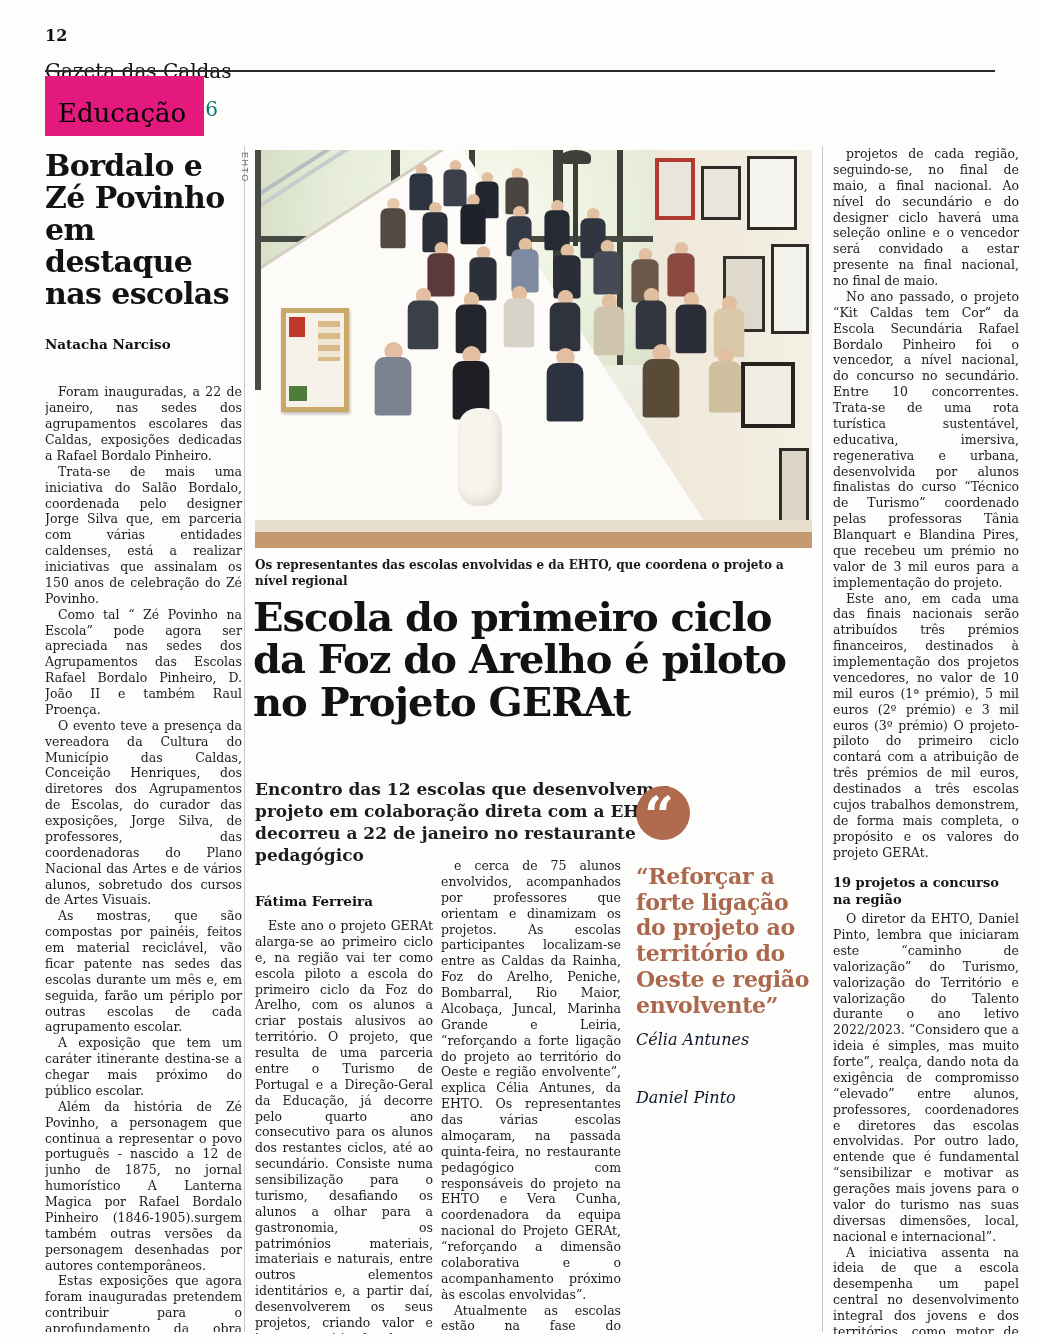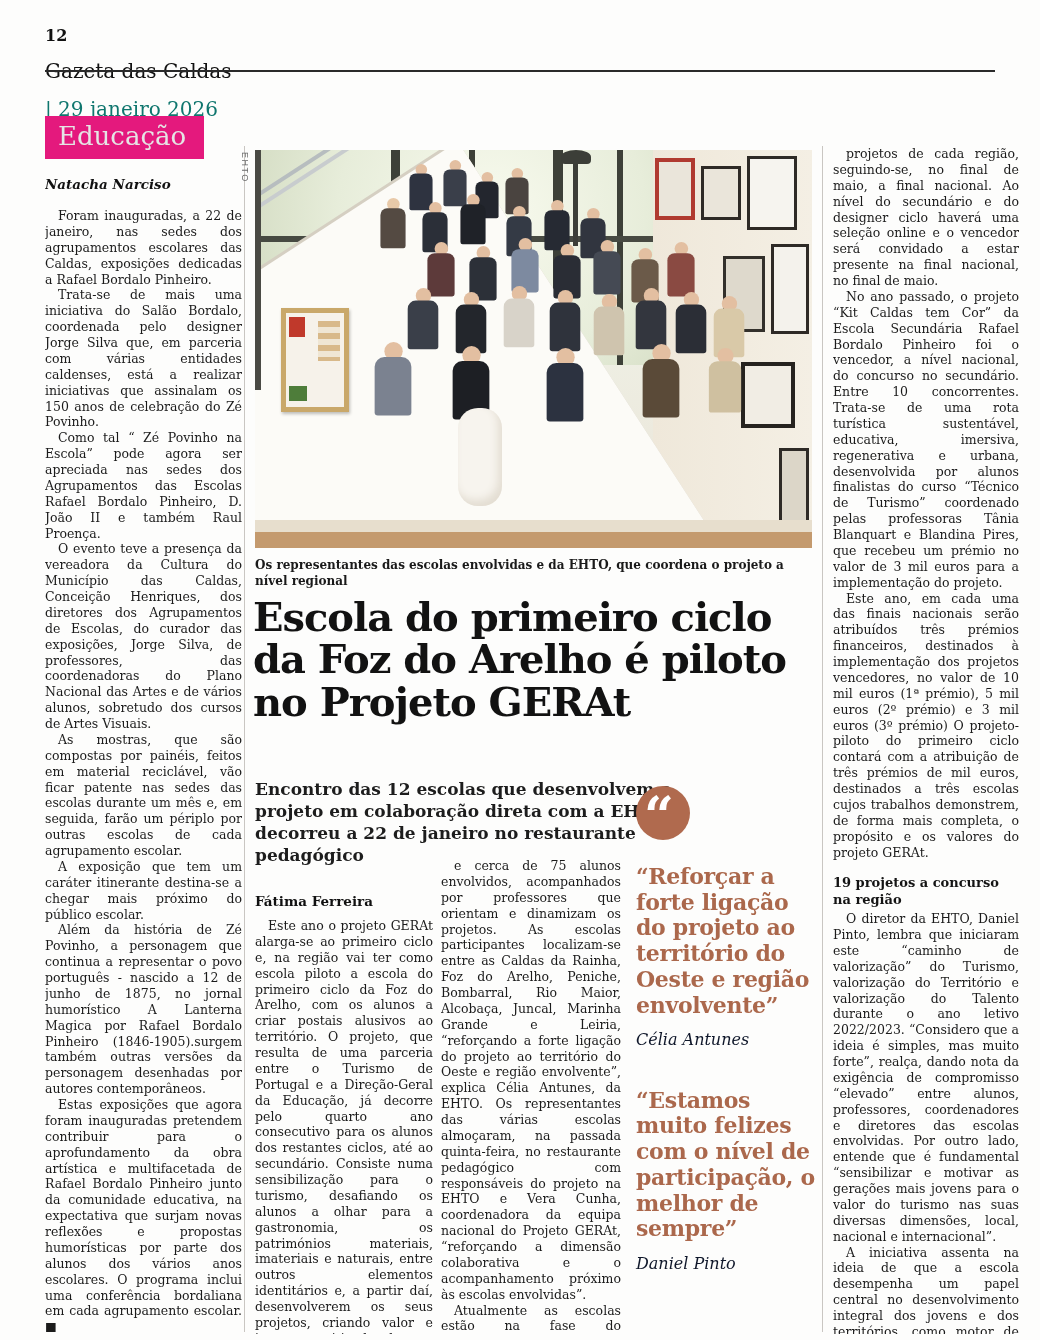--- a/index.html
+++ b/index.html
@@ -4,32 +4,32 @@
 <style>
   html,body{margin:0;padding:0;background:#e8e8e8;}
   .page{position:relative;width:1040px;height:1340px;background:#fdfdfc;overflow:hidden;
         font-family:"DejaVu Serif",serif;color:#191919;}
   
   .hdr{position:absolute;left:45px;top:26px;display:flex;align-items:baseline;gap:14px;flex-direction:column;}
   .pagenum{font:bold 16px "DejaVu Serif",serif;color:#111;}
   .masthead{font:20px "DejaVu Serif",serif;color:#111;}
   .hdate{font:20px "DejaVu Serif",serif;color:#0f766e;}
   .toprule{position:absolute;left:45px;top:70px;width:950px;height:2px;background:#2a2a2a;}
-  .banner{position:absolute;left:45px;top:76px;background:#e4197d;color:#e5e5e5;
-          font:26px/1 "DejaVu Serif",serif;padding:7px 18px 10px 13px;margin-top:40px;}
+  .banner{position:absolute;left:45px;top:76px;background:#e4197d;color:#000000;
+          font:26px/1 "DejaVu Serif",serif;padding:24px 18px 10px 13px;}
   
   .vrule{position:absolute;top:146px;width:1px;height:1186px;background:#c9c6c2;}
   .v1{left:244px;} .v2{left:822px;}
   .bodytext p{font:12.5px/1.27 "DejaVu Serif",serif;text-align:justify;text-indent:13px;
               margin:0;color:#1b1b1b;hyphens:auto;}
   
   .left-article{position:absolute;left:45px;top:150px;width:197px;height:1182px;overflow:hidden;}
   .left-article h2{font:bold 30px/1.07 "DejaVu Serif",serif;letter-spacing:-.6px;margin:0;color:#121212;}
   .byline{font:bold 13.5px "DejaVu Serif",serif;color:#111;}
-  .left-article .byline{margin:26px 0 16px;font-style:italic;}
+  .left-article .byline{margin:26px 0 32px;}
   
   .photo-credit{position:absolute;left:240px;top:152px;writing-mode:vertical-rl;
                 font:9px "Liberation Sans",sans-serif;color:#6a6a6a;letter-spacing:1.5px;}
   .photo{position:absolute;left:255px;top:150px;width:557px;height:398px;margin:0;overflow:hidden;
          background:linear-gradient(180deg,#e3e9d9 0%,#eff0e5 45%,#e9e3d6 100%);}
   .photo *{position:absolute;}
   .ph-sky{left:0;top:0;width:430px;height:215px;
           background:radial-gradient(circle at 55% 30%,#f8faee 0%,#e7edda 55%,#cfd8bd 100%);}
   .ph-bar{top:0;height:215px;background:#3d4038;}
   .ph-hbar{left:0;top:86px;width:430px;height:6px;background:#474a42;}
@@ -91,20 +91,21 @@
 
   <div class="hdr">
     <span class="pagenum">12</span>
     <span class="masthead">Gazeta das Caldas</span>
     <span class="hdate">| 29 janeiro 2026</span>
   </div>
   <div class="toprule"></div>
   <div class="banner">Educação</div>
 
   <aside class="left-article bodytext">
+    <h2>Bordalo e Zé Povinho em destaque nas escolas</h2>
     <div class="byline">Natacha Narciso</div>
     <p>Foram inauguradas, a 22 de janeiro, nas sedes dos agrupamentos escolares das Caldas, exposições dedicadas a Rafael Bordalo Pinheiro.</p>
     <p>Trata-se de mais uma iniciativa do Salão Bordalo, coordenada pelo designer Jorge Silva que, em parceria com várias entidades caldenses, está a realizar iniciativas que assinalam os 150 anos de celebração do Zé Povinho.</p>
     <p>Como tal “ Zé Povinho na Escola” pode agora ser apreciada nas sedes dos Agrupamentos das Escolas Rafael Bordalo Pinheiro, D. João II e também Raul Proença.</p>
     <p>O evento teve a presença da vereadora da Cultura do Município das Caldas, Conceição Henriques, dos diretores dos Agrupamentos de Escolas, do curador das exposições, Jorge Silva, de professores, das coordenadoras do Plano Nacional das Artes e de vários alunos, sobretudo dos cursos de Artes Visuais.</p>
     <p>As mostras, que são compostas por painéis, feitos em material reciclável, vão ficar patente nas sedes das escolas durante um mês e, em seguida, farão um périplo por outras escolas de cada agrupamento escolar.</p>
     <p>A exposição que tem um caráter itinerante destina-se a chegar mais próximo do público escolar.</p>
     <p>Além da história de Zé Povinho, a personagem que continua a representar o povo português - nascido a 12 de junho de 1875, no jornal humorístico A Lanterna Magica por Rafael Bordalo Pinheiro (1846-1905).surgem também outras versões da personagem desenhadas por autores contemporâneos.</p>
     <p>Estas exposições que agora foram inauguradas pretendem contribuir para o aprofundamento da obra artística e multifacetada de Rafael Bordalo Pinheiro junto da comunidade educativa, na expectativa que surjam novas reflexões e propostas humorísticas por parte dos alunos dos vários anos escolares. O programa inclui uma conferência bordaliana em cada agrupamento escolar. ■</p>
   </aside>
@@ -190,21 +191,20 @@
 
   <div class="quote-col">
     <div class="quote-icon">
       <span>“</span>
     </div>
     <blockquote class="q1">
       <p>“Reforçar a forte ligação do projeto ao território do Oeste e região envolvente”</p>
       <cite>Célia Antunes</cite>
     </blockquote>
     <blockquote class="q2">
-      <p>“Estamos muito felizes com o nível de participação, o melhor de sempre”</p>
       <cite>Daniel Pinto</cite>
     </blockquote>
   </div>
 
   <div class="right-col bodytext">
     <p>projetos de cada região, seguindo-se, no final de maio, a final nacional. Ao nível do secundário e do designer ciclo haverá uma seleção online e o vencedor será convidado a estar presente na final nacional, no final de maio.</p>
     <p>No ano passado, o projeto “Kit Caldas tem Cor” da Escola Secundária Rafael Bordalo Pinheiro foi o vencedor, a nível nacional, do concurso no secundário. Entre 10 concorrentes. Trata-se de uma rota turística sustentável, educativa, imersiva, regenerativa e urbana, desenvolvida por alunos finalistas do curso “Técnico de Turismo” coordenado pelas professoras Tânia Blanquart e Blandina Pires, que recebeu um prémio no valor de 3 mil euros para a implementação do projeto.</p>
     <p>Este ano, em cada uma das finais nacionais serão atribuídos três prémios financeiros, destinados à implementação dos projetos vencedores, no valor de 10 mil euros (1ª prémio), 5 mil euros (2º prémio) e 3 mil euros (3º prémio) O projeto-piloto do primeiro ciclo contará com a atribuição de três prémios de mil euros, destinados a três escolas cujos trabalhos demonstrem, de forma mais completa, o propósito e os valores do projeto GERAt.</p>
     <h3>19 projetos a concurso na região</h3>
     <p>O diretor da EHTO, Daniel Pinto, lembra que iniciaram este “caminho de valorização” do Turismo, valorização do Território e valorização do Talento durante o ano letivo 2022/2023. “Considero que a ideia é simples, mas muito forte”, realça, dando nota da exigência de compromisso “elevado” entre alunos, professores, coordenadores e diretores das escolas envolvidas. Por outro lado, entende que é fundamental “sensibilizar e motivar as gerações mais jovens para o valor do turismo nas suas diversas dimensões, local, nacional e internacional”.</p>

